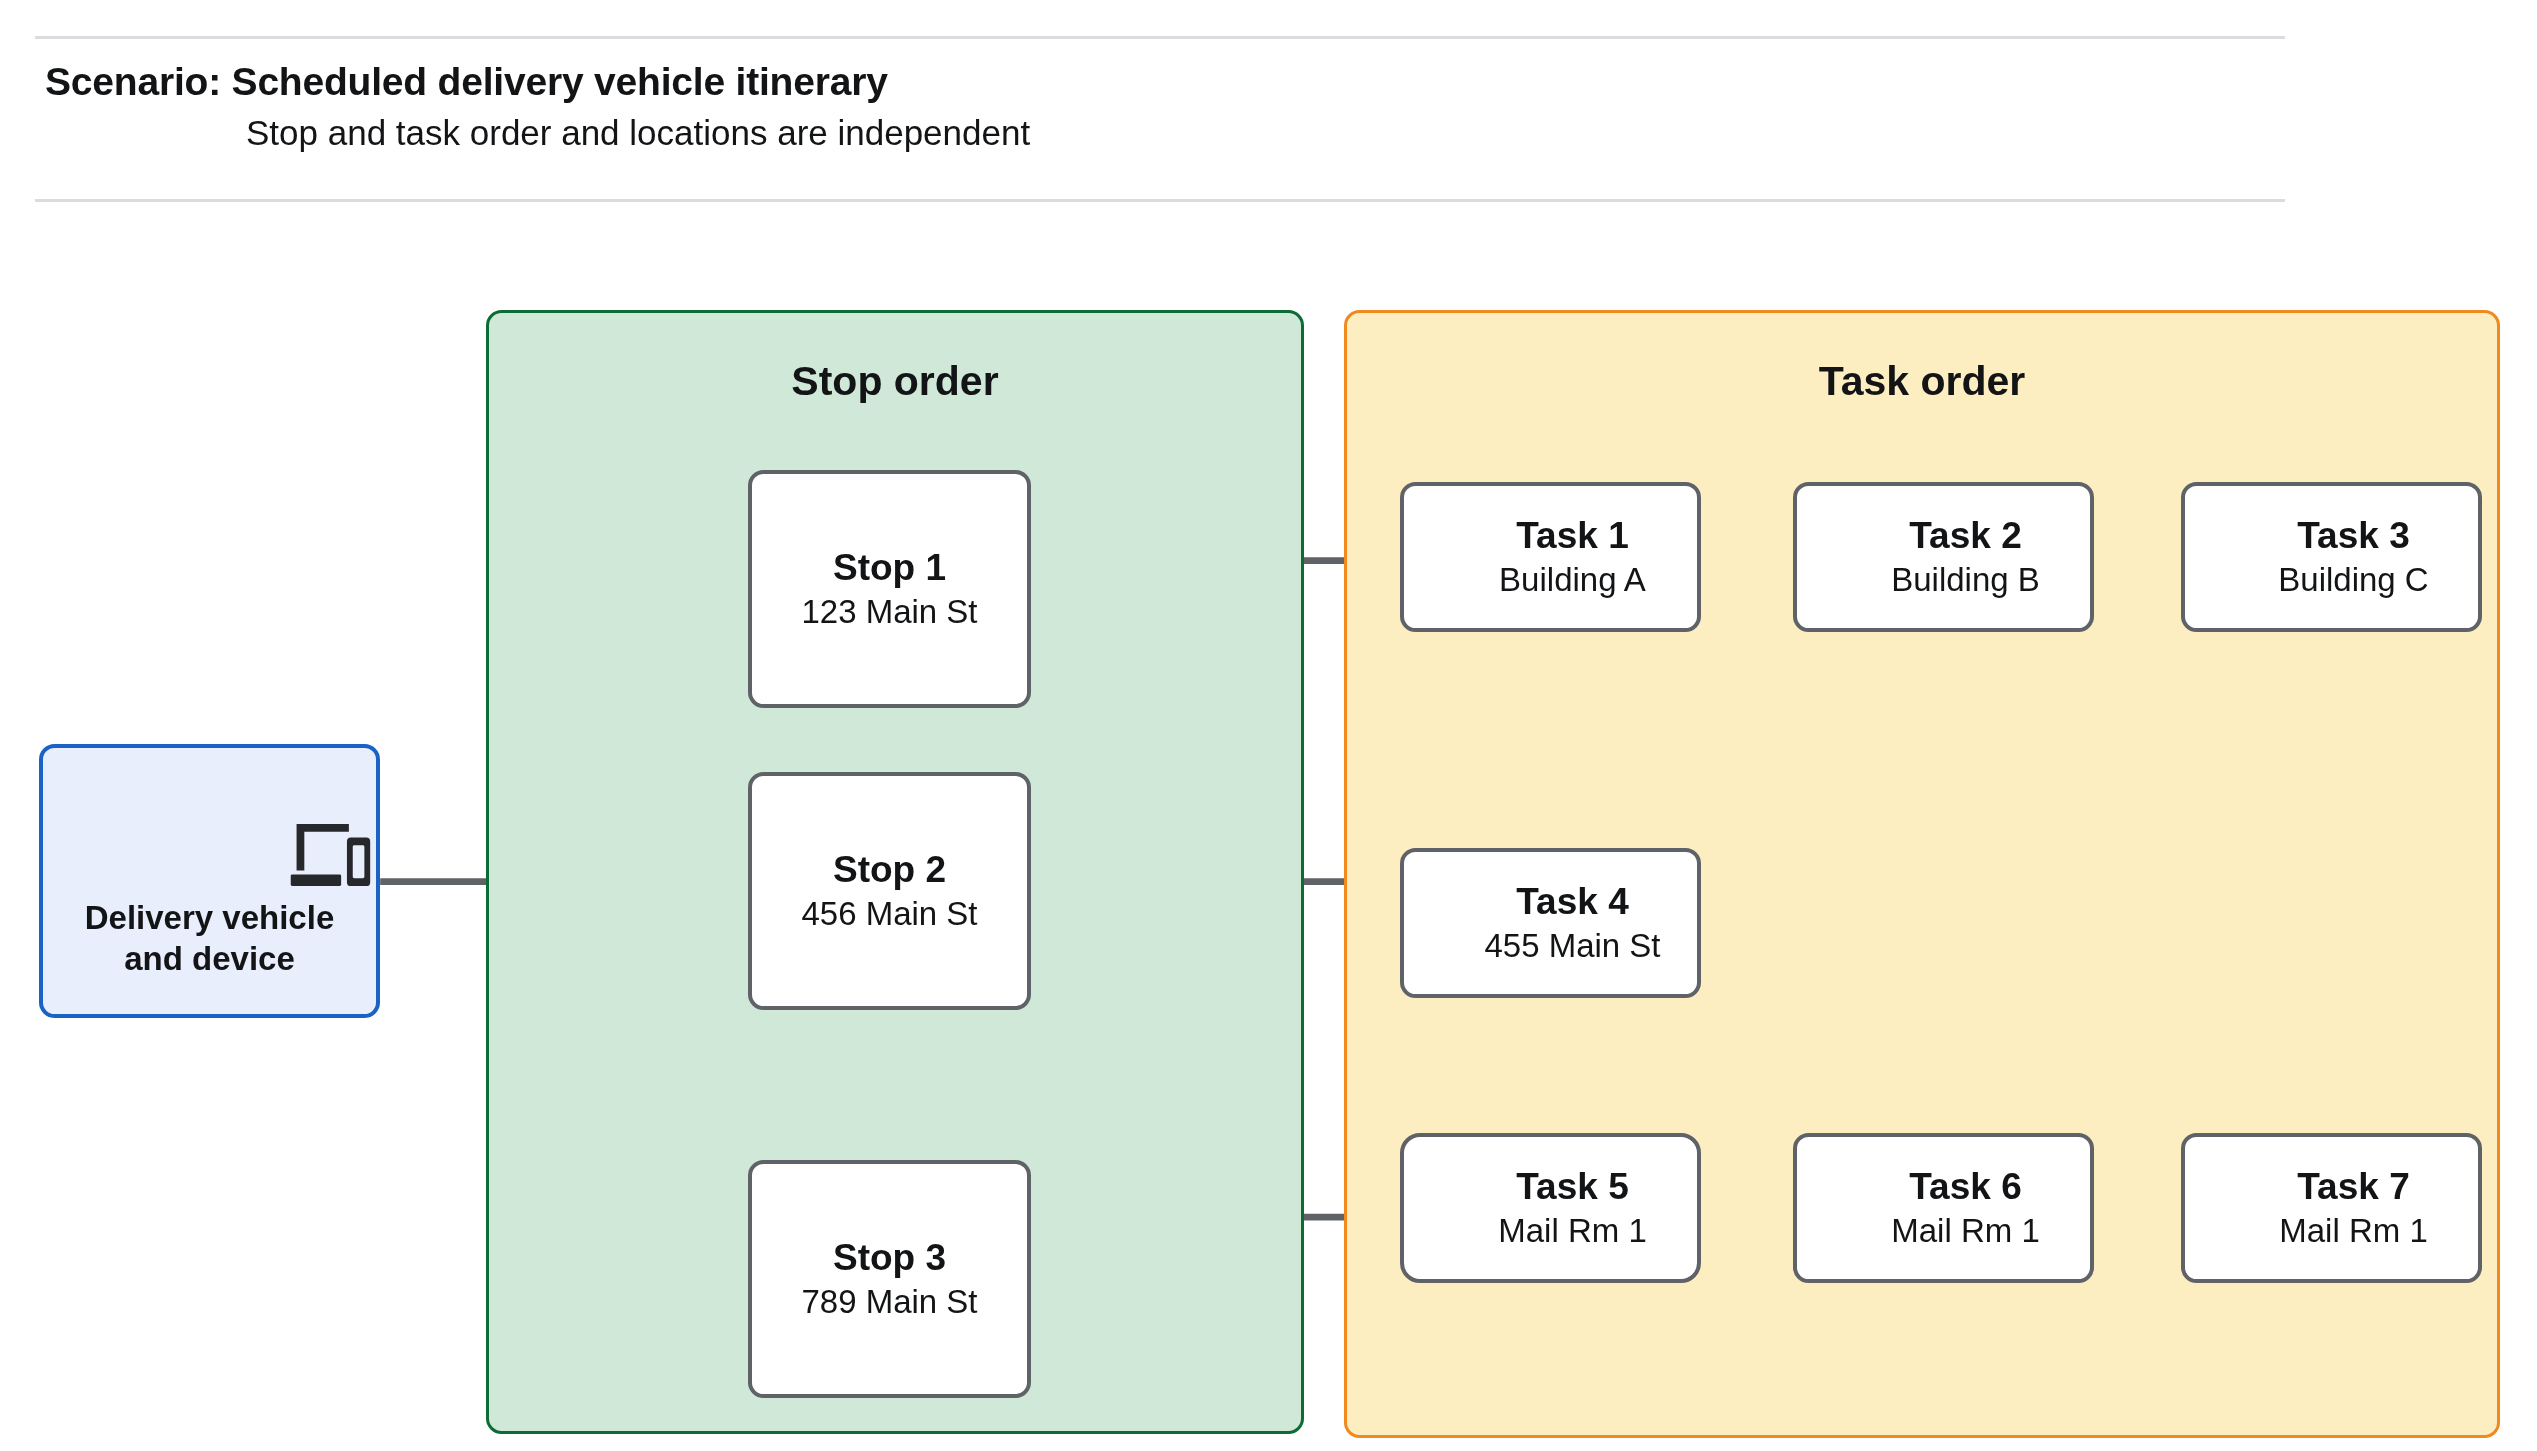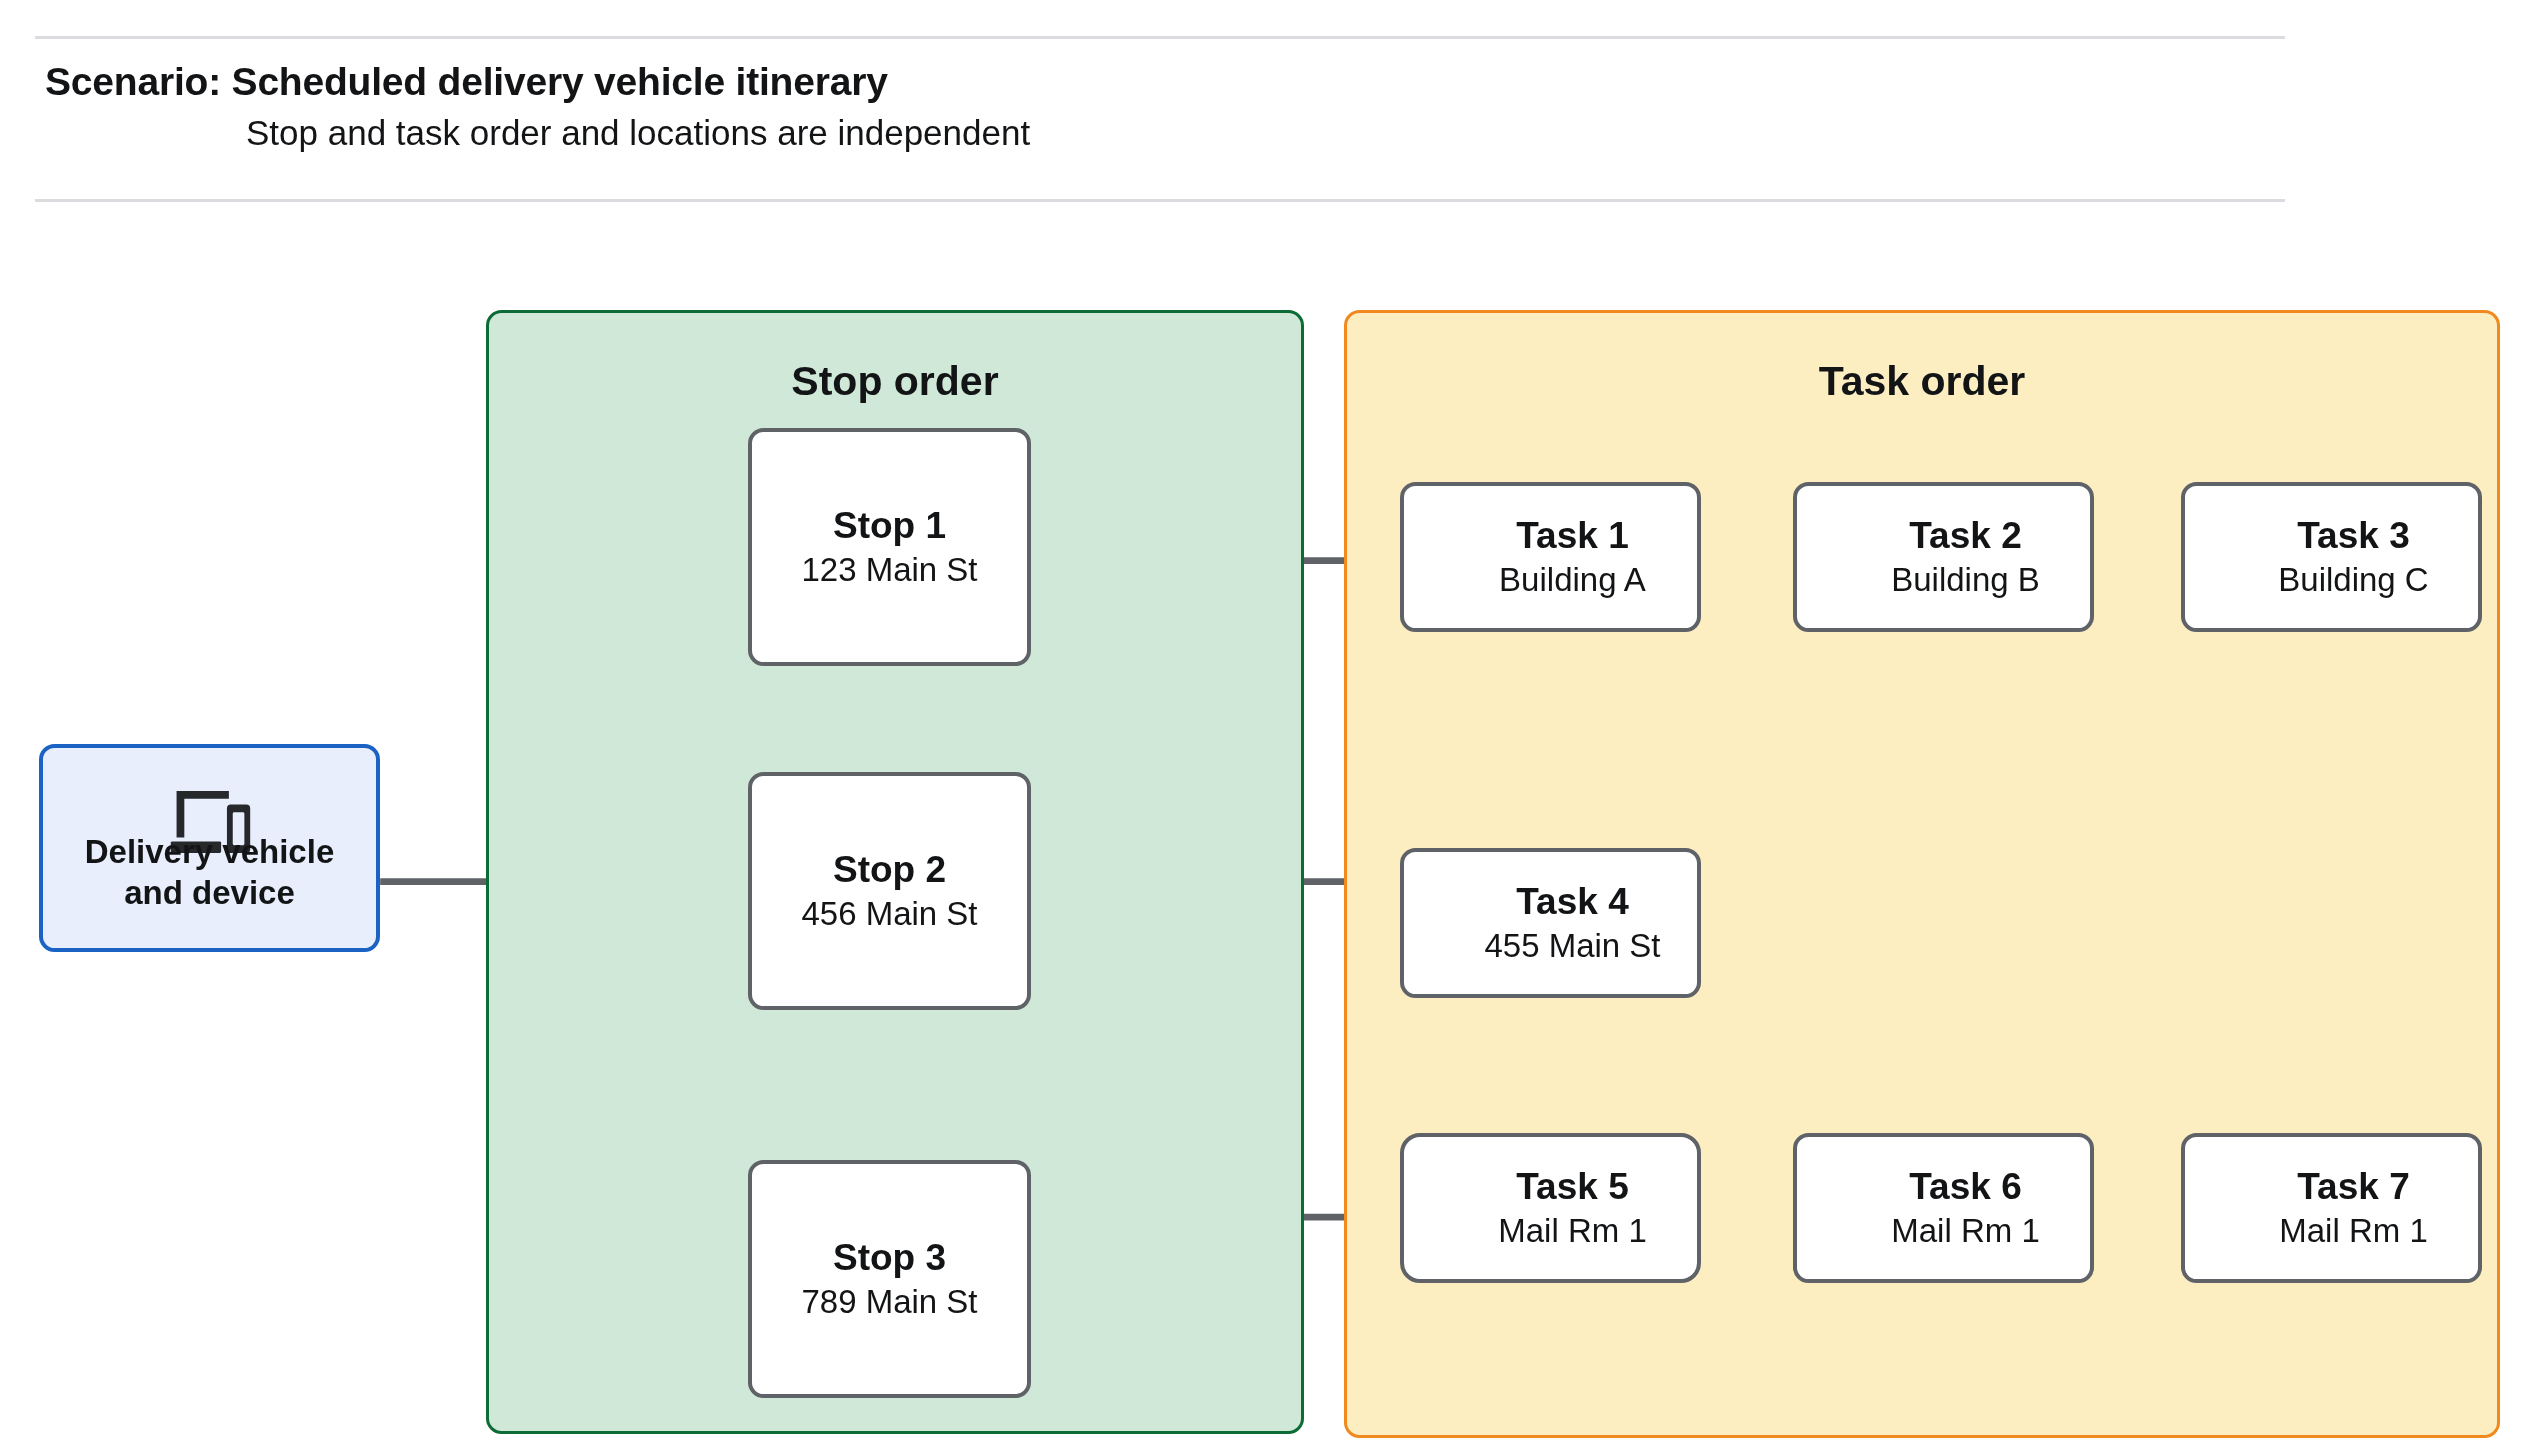--- a/index.html
+++ b/index.html
@@ -116,48 +116,48 @@
   .node-sub {
     font-size: 33px;
     font-weight: 400;
     color: #131416;
     line-height: 1.15;
     margin-top: 3.9px;
   }
 
   
   .stop-node { width: 283px; height: 238px; left: 748px; }
-  .stop-node.s1 { top: 428px; }
+  .stop-node.s1 { top: 470px; }
   .stop-node.s2 { top: 772px; }
   .stop-node.s3 { top: 1160px; }
 
   
   .task-node { width: 301px; height: 150px; padding-left: 44px; }
   .task-node.t1 { left: 1400px; top: 482px; }
   .task-node.t2 { left: 1793px; top: 482px; }
   .task-node.t3 { left: 2181px; top: 482px; }
   .task-node.t4 { left: 1400px; top: 807px; width: 301px; margin-top: 41px; }
   .task-node.t5 { left: 1400px; top: 1133px; border-radius: 20px; }
   .task-node.t6 { left: 1793px; top: 1133px; }
   .task-node.t7 { left: 2181px; top: 1133px; }
 
   
   .vehicle-box {
     position: absolute;
     left: 39px;
     top: 744px;
     width: 341px;
-    height: 208px;
+    height: 274px;
     box-sizing: border-box;
     background: #e8eefc;
     border: 4.8px solid #1a62c4;
     border-radius: 15.5px;
     display: flex;
     flex-direction: column;
-    align-items: center;
+    align-items: flex-end;
     justify-content: center;
     z-index: 5;
   }
   .vehicle-icon {
     width: 93px;
     height: 74px;
     margin-bottom: 52px;
   }
   .vehicle-label {
     position: absolute;

